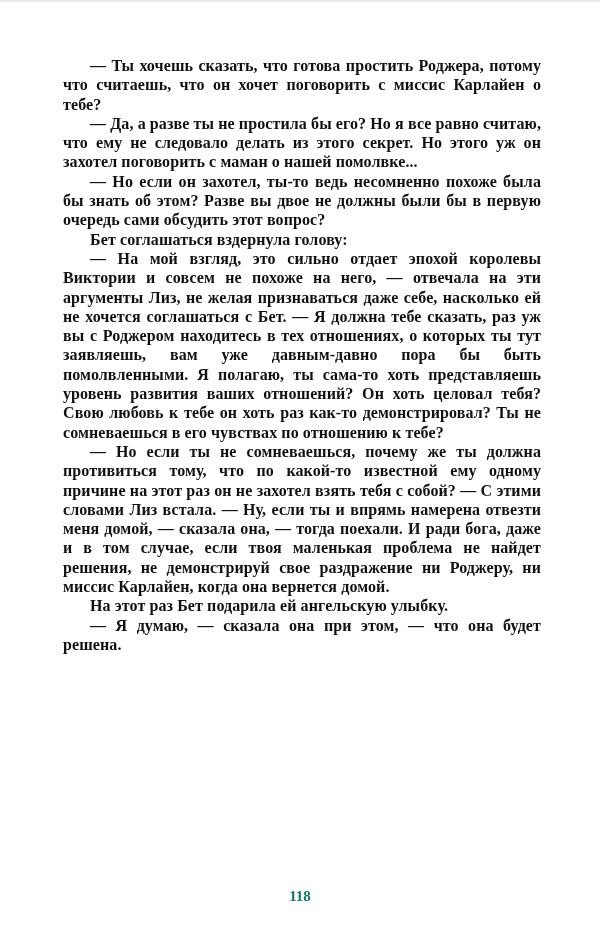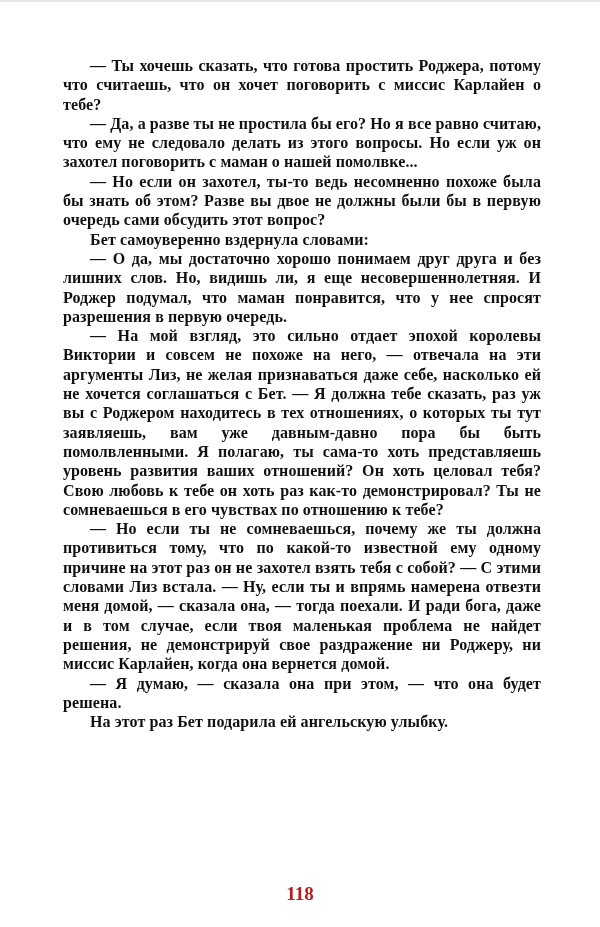--- a/index.html
+++ b/index.html
@@ -33,36 +33,35 @@
     letter-spacing: 0.1px;
   }
   .page-footer {
     position: absolute;
     bottom: 24px;
     left: 0;
     width: 100%;
     text-align: center;
   }
   .page-number {
-    font-size: 19px;
+    font-size: 15px;
     font-weight: 600;
-    color: #b91c1c;
+    color: #0f766e;
   }
 </style>
 </head>
 <body>
 
 <div class="page">
   <div class="text-block">
     <p>— Ты хочешь сказать, что готова простить Роджера, потому что считаешь, что он хочет поговорить с миссис Карлайен о тебе?</p>
-    <p>— Да, а разве ты не простила бы его? Но я все равно считаю, что ему не следовало делать из этого вопросы. Но если уж он захотел поговорить с маман о нашей помолвке...</p>
+    <p>— Да, а разве ты не простила бы его? Но я все равно считаю, что ему не следовало делать из этого секрет. Но этого уж он захотел поговорить с маман о нашей помолвке...</p>
     <p>— Но если он захотел, ты-то ведь несомненно похоже была бы знать об этом? Разве вы двое не должны были бы в первую очередь сами обсудить этот вопрос?</p>
-    <p>Бет самоуверенно вздернула словами:</p>
-    <p>— О да, мы достаточно хорошо понимаем друг друга и без лишних слов. Но, видишь ли, я еще несовершеннолетняя. И Роджер подумал, что маман понравится, что у нее спросят разрешения в первую очередь.</p>
+    <p>Бет соглашаться вздернула голову:</p>
     <p>— На мой взгляд, это сильно отдает эпохой королевы Виктории и совсем не похоже на него, — отвечала на эти аргументы Лиз, не желая признаваться даже себе, насколько ей не хочется соглашаться с Бет. — Я должна тебе сказать, раз уж вы с Роджером находитесь в тех отношениях, о которых ты тут заявляешь, вам уже давным-давно пора бы быть помолвленными. Я полагаю, ты сама-то хоть представляешь уровень развития ваших отношений? Он хоть целовал тебя? Свою любовь к тебе он хоть раз как-то демонстрировал? Ты не сомневаешься в его чувствах по отношению к тебе?</p>
     <p>— Но если ты не сомневаешься, почему же ты должна противиться тому, что по какой-то известной ему одному причине на этот раз он не захотел взять тебя с собой? — С этими словами Лиз встала. — Ну, если ты и впрямь намерена отвезти меня домой, — сказала она, — тогда поехали. И ради бога, даже и в том случае, если твоя маленькая проблема не найдет решения, не демонстрируй свое раздражение ни Роджеру, ни миссис Карлайен, когда она вернется домой.</p>
+    <p>На этот раз Бет подарила ей ангельскую улыбку.</p>
     <p>— Я думаю, — сказала она при этом, — что она будет решена.</p>
-    <p>На этот раз Бет подарила ей ангельскую улыбку.</p>
   </div>
   <div class="page-footer">
     <span class="page-number">118</span>
   </div>
 </div>
 
 </body></html>

